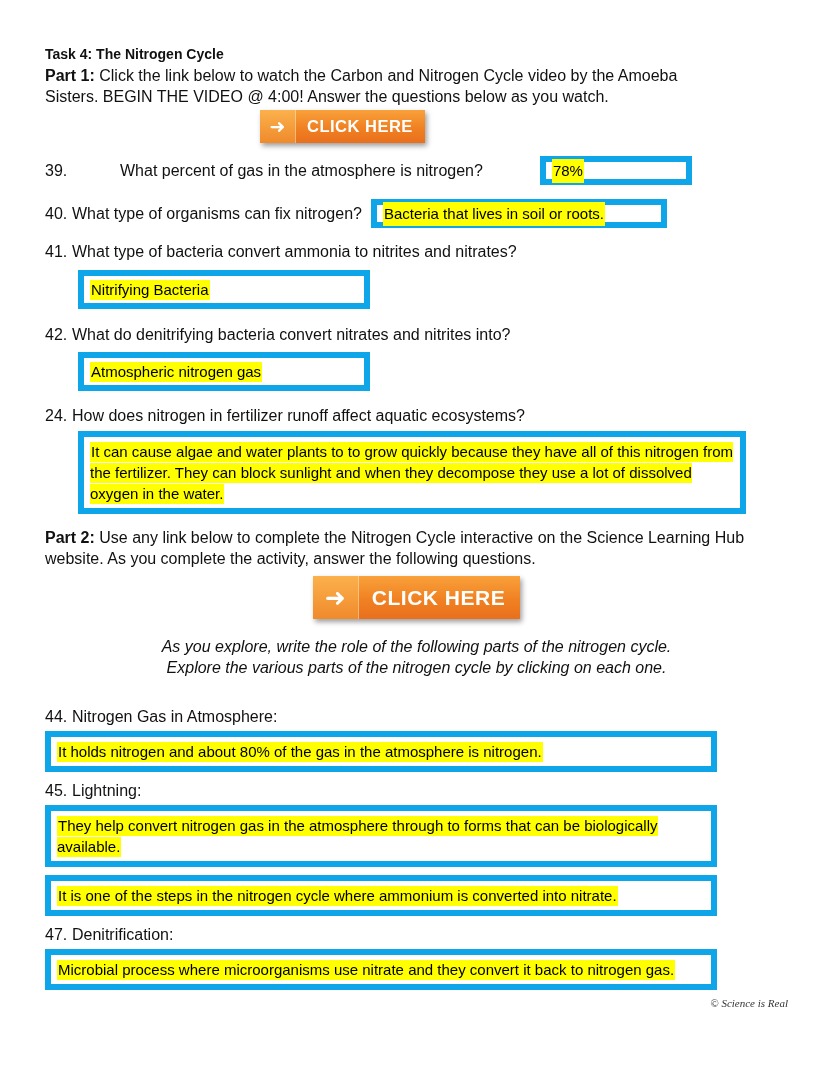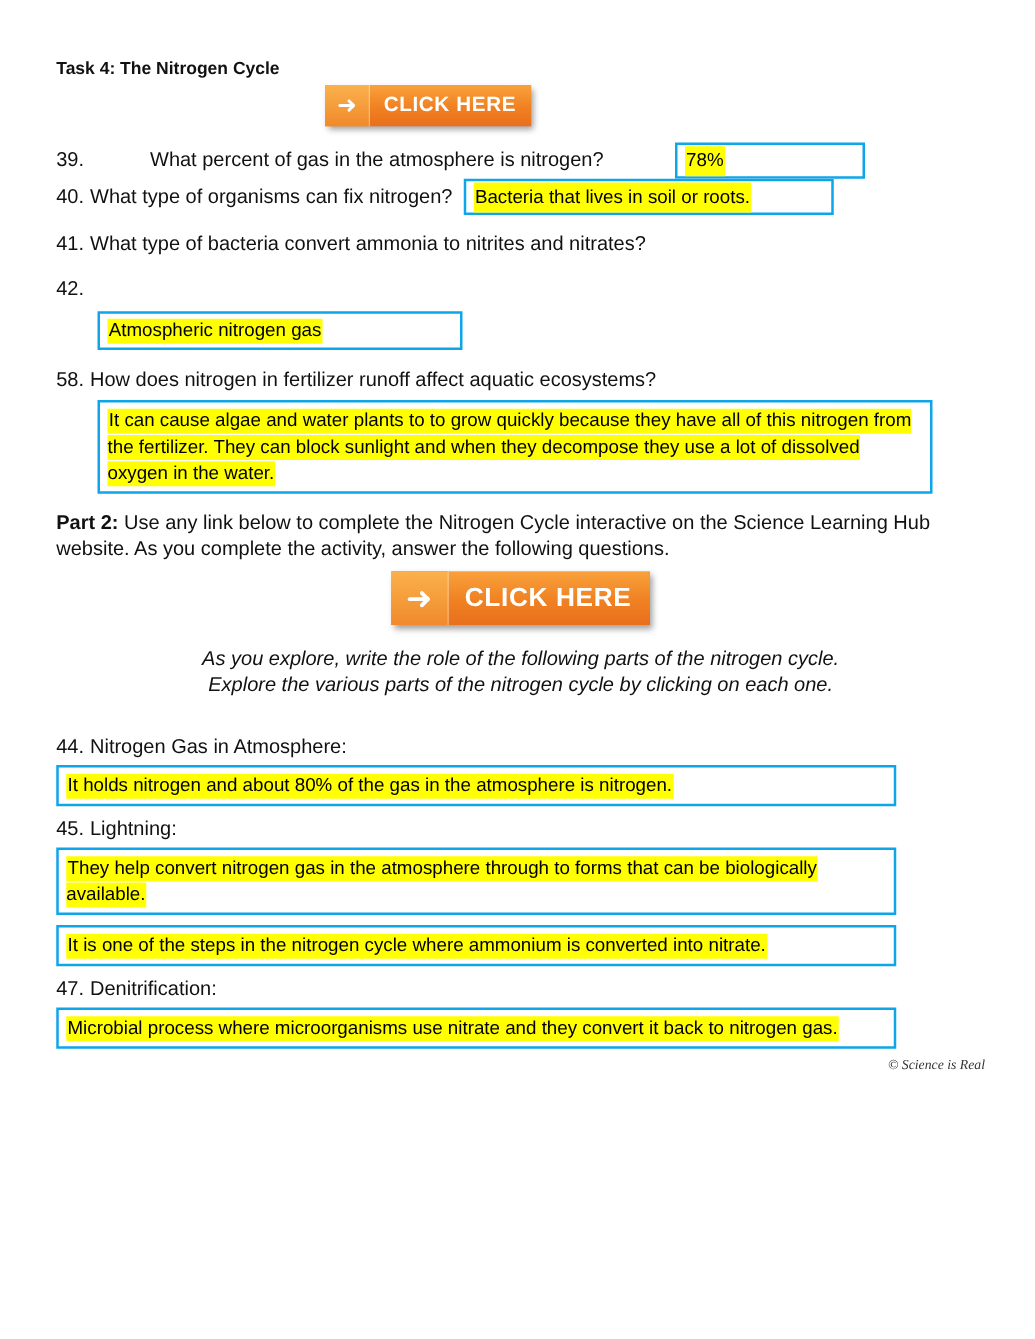--- a/index.html
+++ b/index.html
@@ -48,32 +48,32 @@
   .click-btn.large .arrow-box { width:46px; font-size:25px; }
   .click-btn.large .btn-label { padding:0 15px 0 13px; font-size:21px; }
 
   
   .q-inline { display:flex; align-items:center; }
   .qnum { flex:0 0 27px; display:inline-block; width:27px; }
   .qtext { white-space:nowrap; }
   .qline { display:flex; }
   .qline .qtext { white-space:normal; }
 
-  .abox { border:2px solid #0ea5e9; background:#fff; font-size:15px; line-height:21px; }
+  .abox { border:6px solid #0ea5e9; background:#fff; font-size:15px; line-height:21px; }
   .abox.inline { display:inline-flex; align-items:center; height:29px; margin-left:9px; padding:0 6px; }
   .box39 { width:152px; }
   .box40 { width:296px; }
   .abox.narrow { width:292px; margin-left:33px; padding:3px 6px; min-height:29px; }
   .abox.wide { width:668px; margin-left:33px; padding:4px 6px; }
   .abox.full { width:672px; padding:4px 6px; min-height:31px; }
 
   mark { background:#ffff00; color:#000; padding:1px 1px 2px 1px; }
 
   .q39 { margin-top:13px;gap:48px; }
-  .q40 { }
+  .q40 { margin-top:14px; }
   .q41 { margin-top:13px; } .q41 .abox { margin-top:8px; }
   .q42 { margin-top:15px; } .q42 .abox { margin-top:7px; }
   .q43 { margin-top:14px; } .q43 .abox { margin-top:5px; }
 
   .instructions { margin:17px 0 28px 0; text-align:center; font-style:italic; }
 
   .q2 { margin-top:8px; } .q2:first-of-type { margin-top:0; }
   .q2 .abox { margin-top:4px; }
 
   .footer {
@@ -82,20 +82,21 @@
     font-style:italic; font-size:11px; color:#333;
   }
 </style>
 </head>
 <body>
 
 <div class="page">
 
   <div class="title">Task 4: The Nitrogen Cycle</div>
 
+  <p class="para para1"><span class="bold">Part 1:</span><span> Click the link below to watch the Carbon and Nitrogen Cycle video by the Amoeba Sisters. BEGIN THE VIDEO @ 4:00! Answer the questions below as you watch.</span></p>
 
   <div class="btn-row1">
     <a href="#" class="click-btn small">
       <span class="arrow-box">
           <span class="arrow">➜</span>
         </span>
       <span class="btn-label">CLICK HERE</span>
     </a>
   </div>
 
@@ -113,32 +114,34 @@
     <span class="abox inline box40">
         <mark>Bacteria that lives in soil or roots.</mark>
       </span>
   </div>
 
   <div class="q41">
     <div class="qline">
       <span class="qnum">41.</span>
       <span class="qtext">What type of bacteria convert ammonia to nitrites and nitrates?</span>
     </div>
+    <div class="abox narrow"><mark>Nitrifying Bacteria</mark></div>
   </div>
 
   <div class="q42">
     <div class="qline">
       <span class="qnum">42.</span>
+      <span class="qtext">What do denitrifying bacteria convert nitrates and nitrites into?</span>
     </div>
     <div class="abox narrow"><mark>Atmospheric nitrogen gas</mark></div>
   </div>
 
   <div class="q43">
     <div class="qline">
-      <span class="qnum">58.</span>
+      <span class="qnum">24.</span>
       <span class="qtext">How does nitrogen in fertilizer runoff affect aquatic ecosystems?</span>
     </div>
     <div class="abox wide"><mark>It can cause algae and water plants to to grow quickly because they have all of this nitrogen from the fertilizer. They can block sunlight and when they decompose they use a lot of dissolved oxygen in the water.</mark></div>
   </div>
 
   <p class="para para2"><span class="bold">Part 2:</span><span> Use any link below to complete the Nitrogen Cycle interactive on the Science Learning Hub website. As you complete the activity, answer the following questions.</span></p>
 
   <div class="btn-row2">
     <a href="#" class="click-btn large">
       <span class="arrow-box">

